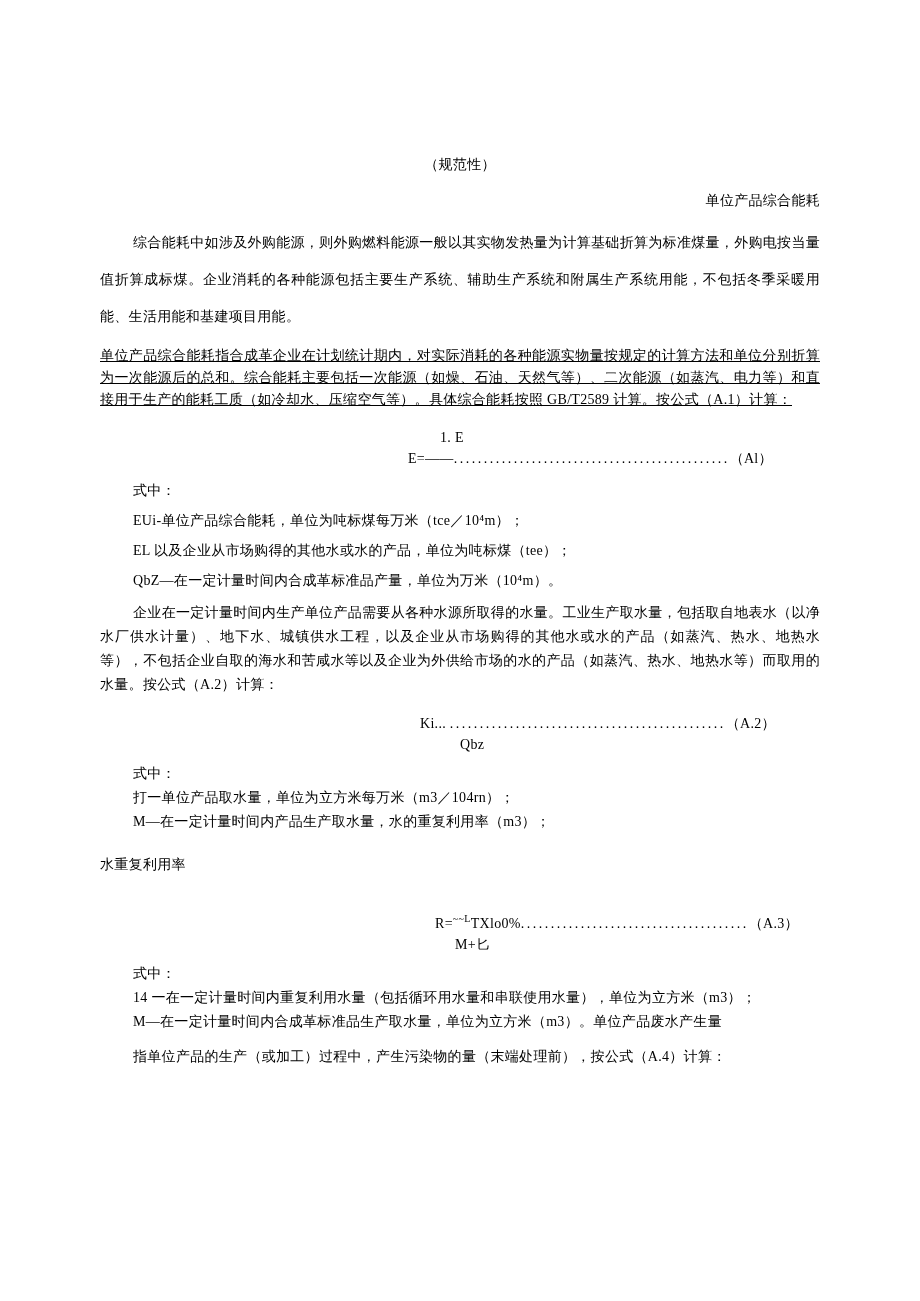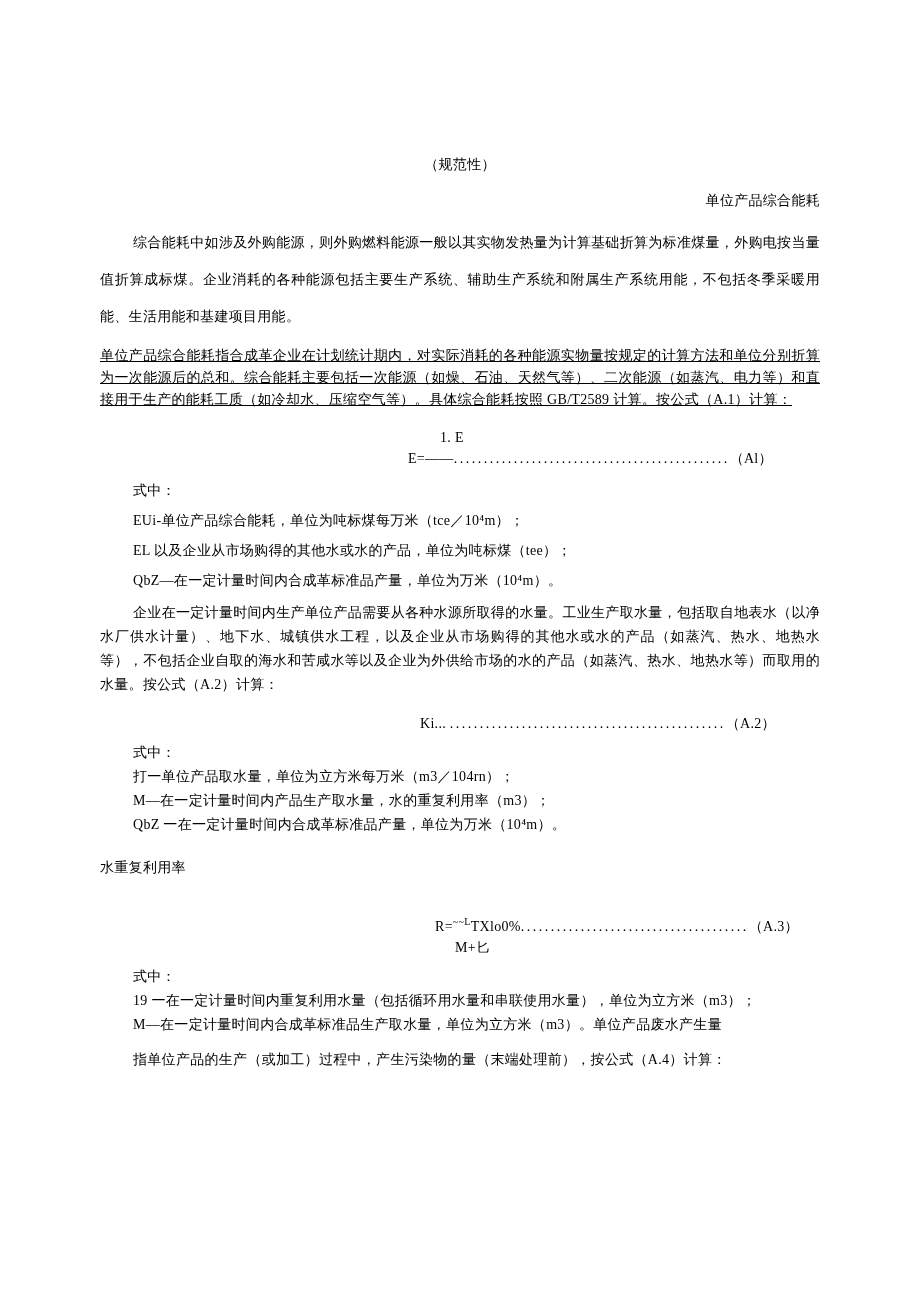--- a/index.html
+++ b/index.html
@@ -52,33 +52,33 @@
 
   <div class="def">式中：</div>
   <div class="def">EUi-单位产品综合能耗，单位为吨标煤每万米（tce／10⁴m）；</div>
   <div class="def">EL 以及企业从市场购得的其他水或水的产品，单位为吨标煤（tee）；</div>
   <div class="def">QbZ—在一定计量时间内合成革标准品产量，单位为万米（10⁴m）。</div>
 
   <p class="para lh24 indent2">企业在一定计量时间内生产单位产品需要从各种水源所取得的水量。工业生产取水量，包括取自地表水（以净水厂供水计量）、地下水、城镇供水工程，以及企业从市场购得的其他水或水的产品（如蒸汽、热水、地热水等），不包括企业自取的海水和苦咸水等以及企业为外供给市场的水的产品（如蒸汽、热水、地热水等）而取用的水量。按公式（A.2）计算：</p>
 
   <div class="formula">
     <div class="f-line" style="margin-left:320px"><span>Ki... </span><span class="dots">..............................................</span><span>（A.2）</span></div>
+    <div class="f-line" style="margin-left:360px">Qbz</div>
   </div>
 
   <div class="deft">式中：</div>
   <div class="deft">打一单位产品取水量，单位为立方米每万米（m3／104rn）；</div>
   <div class="deft">M—在一定计量时间内产品生产取水量，水的重复利用率（m3）；</div>
-  <div class="deft">QbZ 一在一定计量时间内合成革标准品产量，单位为万米（10⁴m）。</div>
 
   <div class="sec-h">水重复利用率</div>
 
   <div class="formula gap">
     <div class="f-line" style="margin-left:335px"><span class="it">R=</span><span class="sup">~~L</span><span>TXlo0%</span><span class="dots">......................................</span><span>（A.3）</span></div>
     <div class="f-line" style="margin-left:355px">M+匕</div>
   </div>
 
   <div class="deft">式中：</div>
-  <div class="deft">19 一在一定计量时间内重复利用水量（包括循环用水量和串联使用水量），单位为立方米（m3）；</div>
+  <div class="deft">14 一在一定计量时间内重复利用水量（包括循环用水量和串联使用水量），单位为立方米（m3）；</div>
   <div class="deft">M—在一定计量时间内合成革标准品生产取水量，单位为立方米（m3）。单位产品废水产生量</div>
 
   <p class="final-para">指单位产品的生产（或加工）过程中，产生污染物的量（末端处理前），按公式（A.4）计算：</p>
 
 </div>
 
 </body></html>

